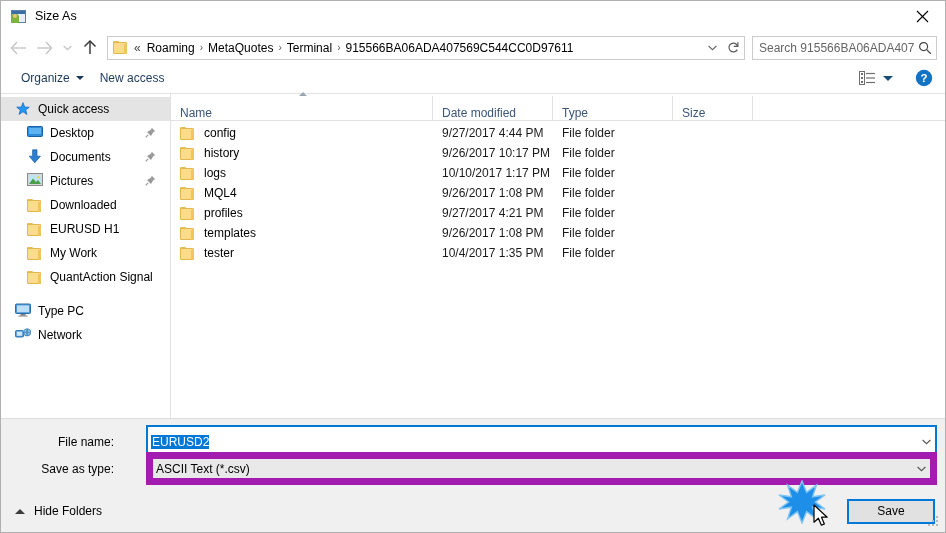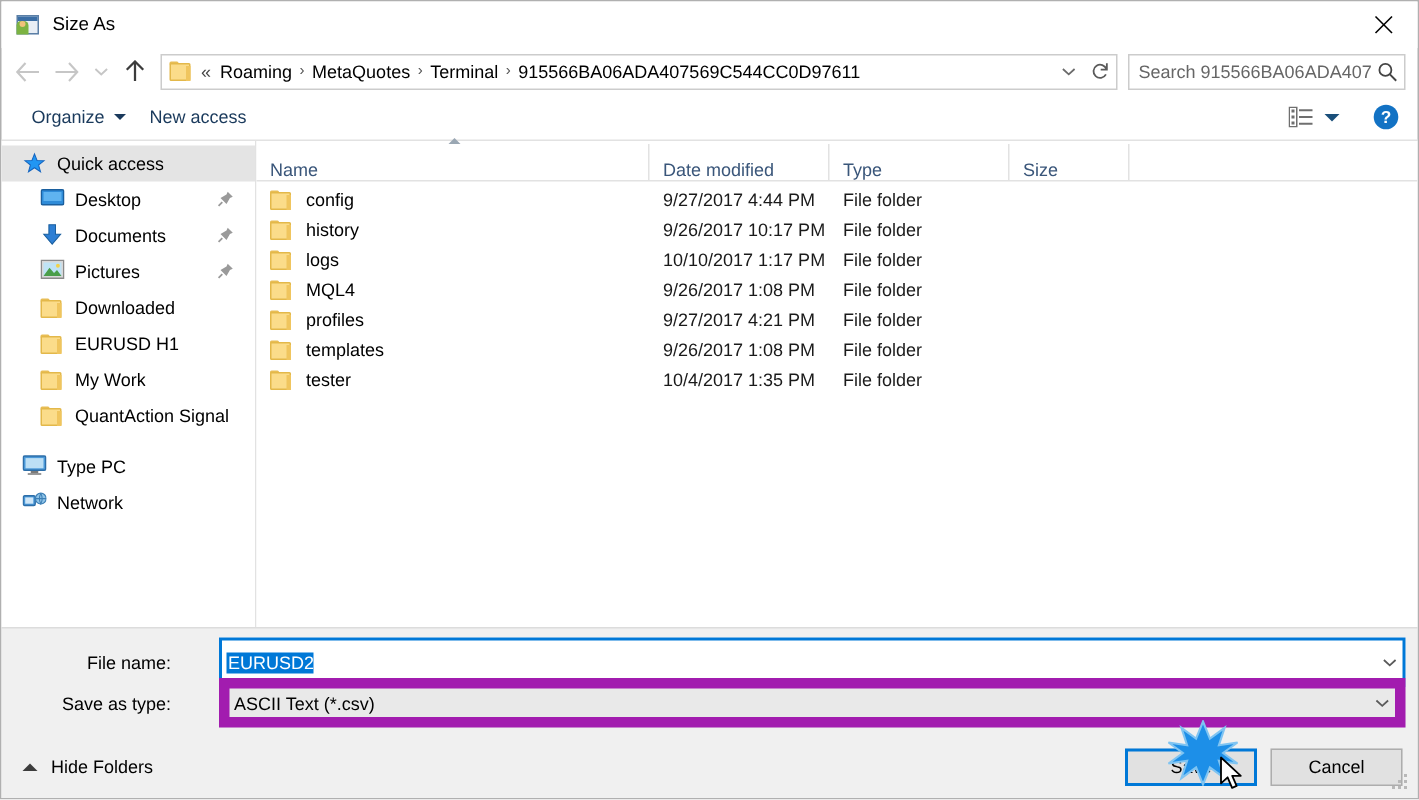--- a/index.html
+++ b/index.html
@@ -861,23 +861,20 @@
 
   <div class="footer">
     <div class="hide-folders">
       <span class="hf-caret"></span>
       <span>Hide Folders</span>
     </div>
     <div class="footer-spacer"></div>
     <div class="dlgbtn default">
       <span>Save</span>
     </div>
-    <div class="dlgbtn">
-      <span>Cancel</span>
-    </div>
     <div class="grip">
       <i style="left:8px; top:0;"></i>
       <i style="left:4px; top:4px;"></i>
         <i style="left:8px; top:4px;"></i>
       <i style="left:0px; top:8px;"></i>
         <i style="left:4px; top:8px;"></i>
         <i style="left:8px; top:8px;"></i>
     </div>
   </div>
 

